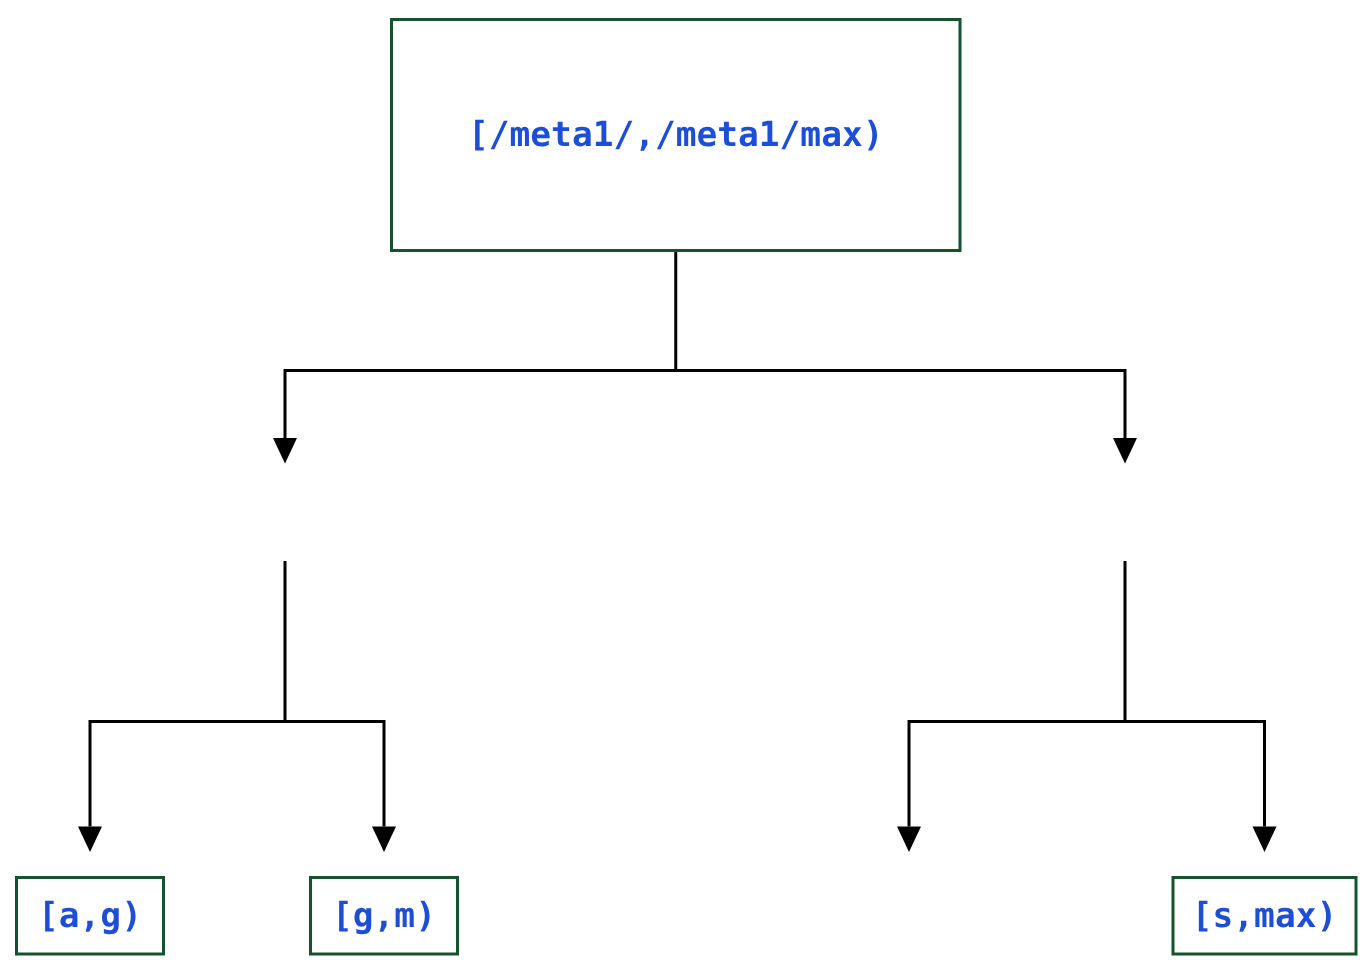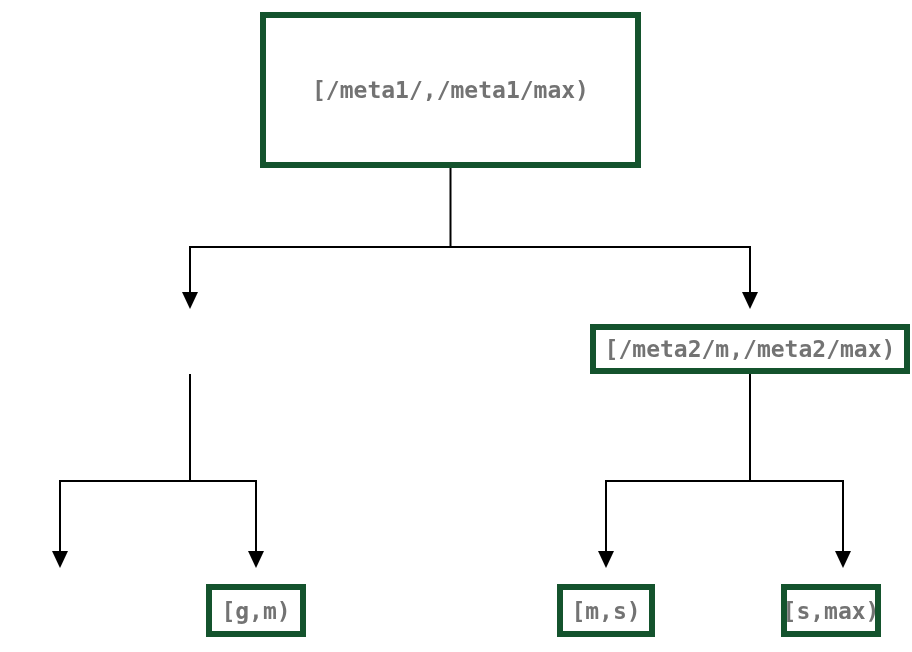--- a/index.html
+++ b/index.html
@@ -18,40 +18,40 @@
   .edges {
     position: absolute;
     left: 0;
     top: 0;
     width: 912px;
     height: 652px;
   }
   .node {
     position: absolute;
     box-sizing: border-box;
-    border: 6px solid #14532d;
+    border: 2px solid #14532d;
     background: #ffffff;
     display: flex;
     align-items: center;
     justify-content: center;
-    color: #737373;
+    color: #1d4ed8;
     font-size: 23px;
     font-weight: bold;
     white-space: nowrap;
   }
   
   .node-root  { left: 260px; top: 12px;  width: 381px; height: 156px; }
   
   .node-left  { left: 30px;  top: 324px; width: 320px; height: 50px; }
   .node-right { left: 590px; top: 324px; width: 320px; height: 50px; }
   
   .node-ag    { left: 10px;  top: 584px; width: 100px; height: 53px; }
   .node-gm    { left: 206px; top: 584px; width: 100px; height: 53px; text-align: right; }
   .node-ms    { left: 557px; top: 584px; width: 98px;  height: 53px; }
-  .node-smax  { left: 781px; top: 584px; width: 100px; height: 53px; text-align: center; }
+  .node-smax  { left: 781px; top: 584px; width: 124px; height: 53px; text-align: center; }
 </style>
 </head>
 <body>
 
 <div class="canvas">
 
   <svg class="edges" viewBox="0 0 912 652" xmlns="http://www.w3.org/2000/svg" fill="none" stroke="#000000" stroke-width="2">
 
     <path d="M450.5 168 V247"></path>
 
@@ -82,30 +82,27 @@
 
     <path d="M843 480 V551"></path>
     <polygon points="835,551 851,551 843,568" fill="#000000" stroke="none"></polygon>
   </svg>
 
   <div class="node node-root">
     <span>[/meta1/,/meta1/max)</span>
   </div>
 
 
-  <div class="node node-right">
-    <span>[/meta2/m,/meta2/max)</span>
+
+  <div class="node node-ag">
+    <span>[a,g)</span>
   </div>
-
 
   <div class="node node-gm">
     <span>[g,m)</span>
   </div>
 
-  <div class="node node-ms">
-    <span>[m,s)</span>
-  </div>
 
   <div class="node node-smax">
     <span>[s,max)</span>
   </div>
 
 </div>
 
 </body></html>

